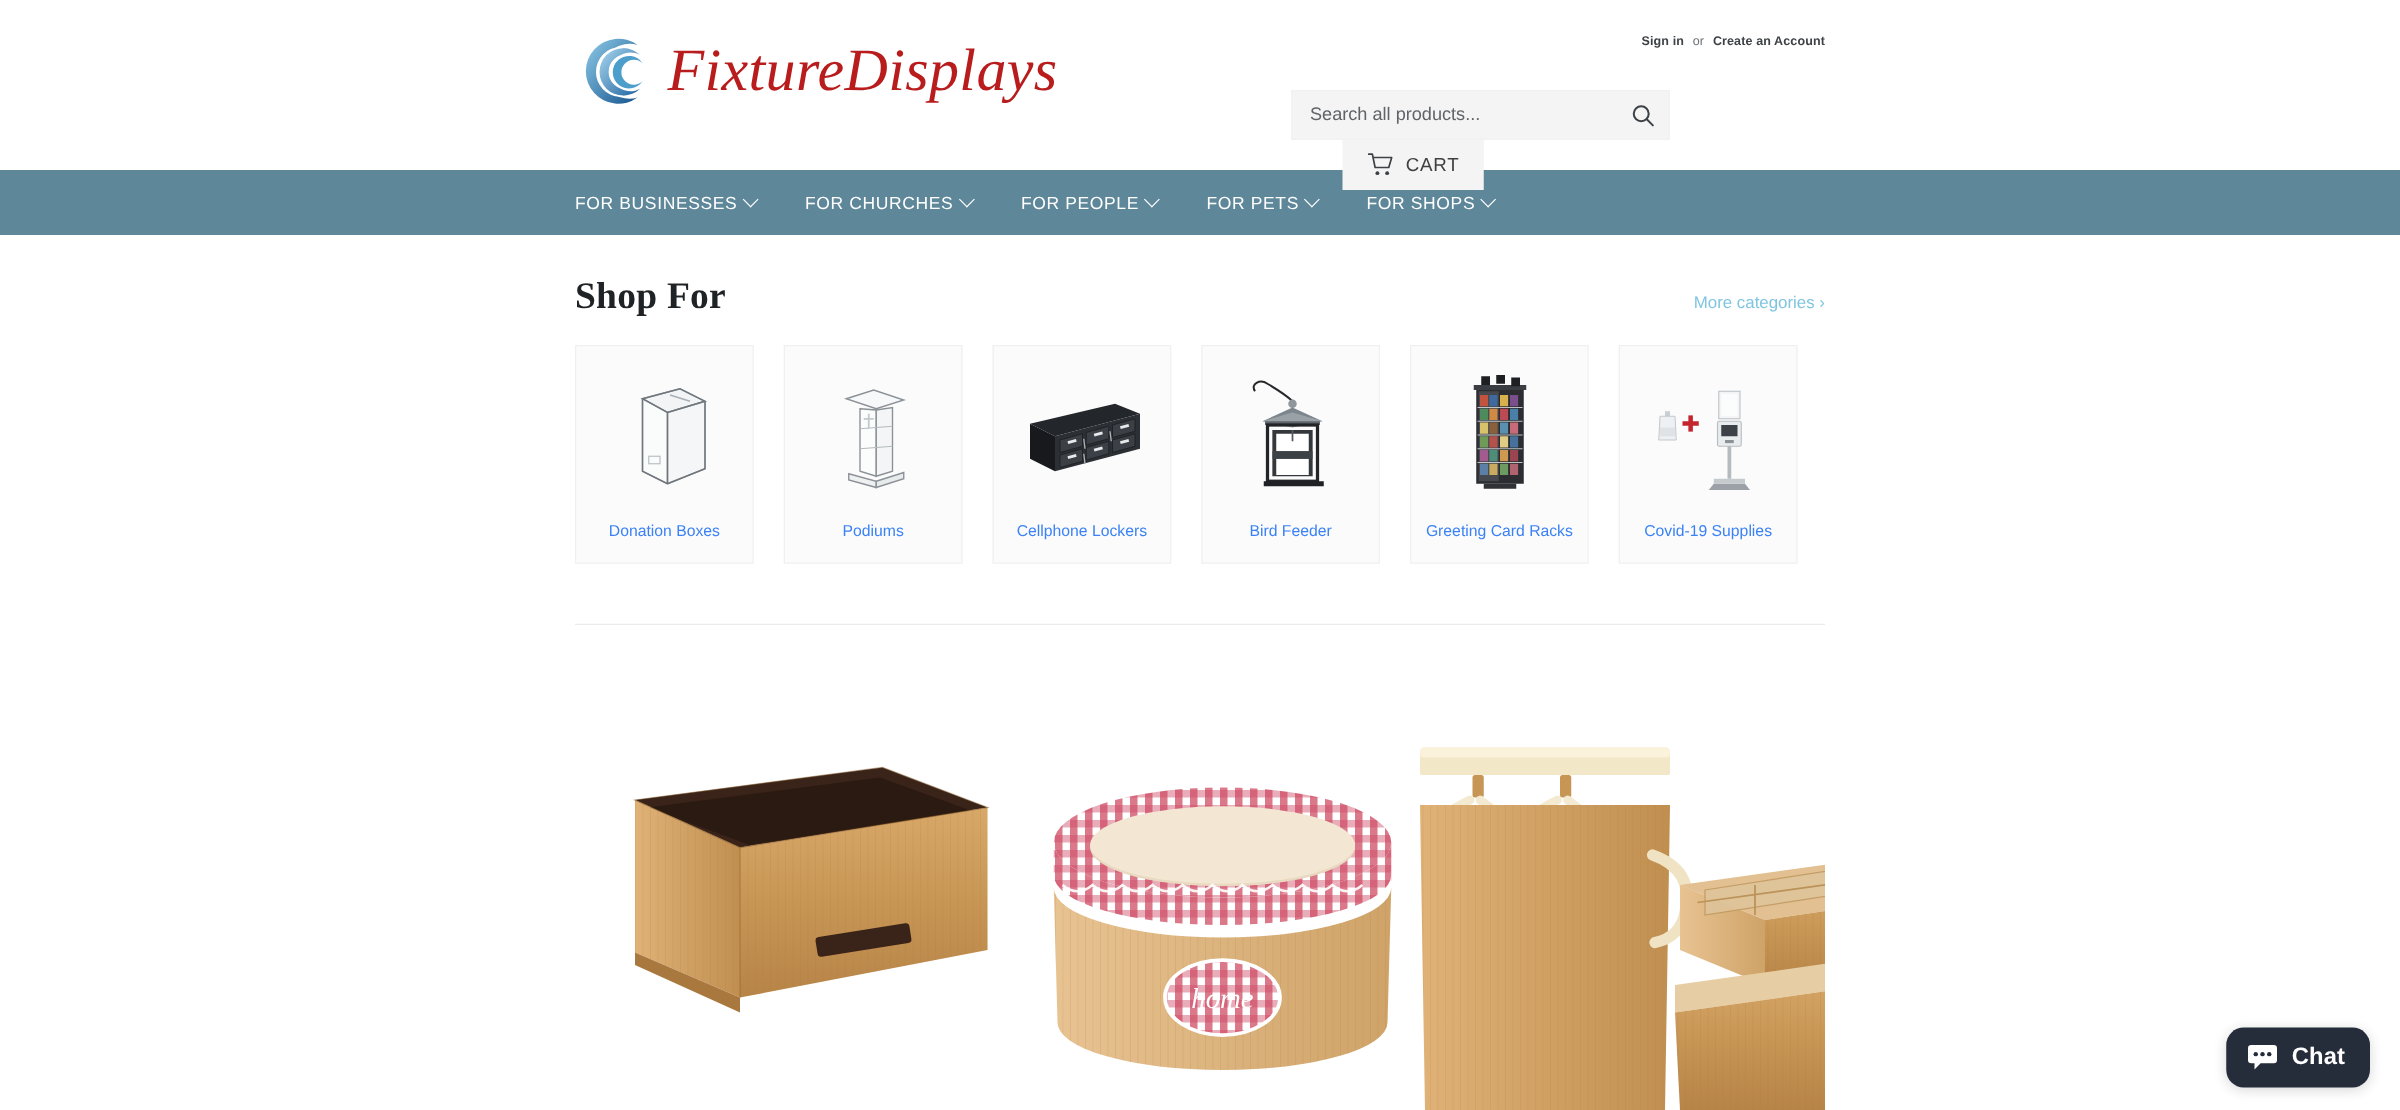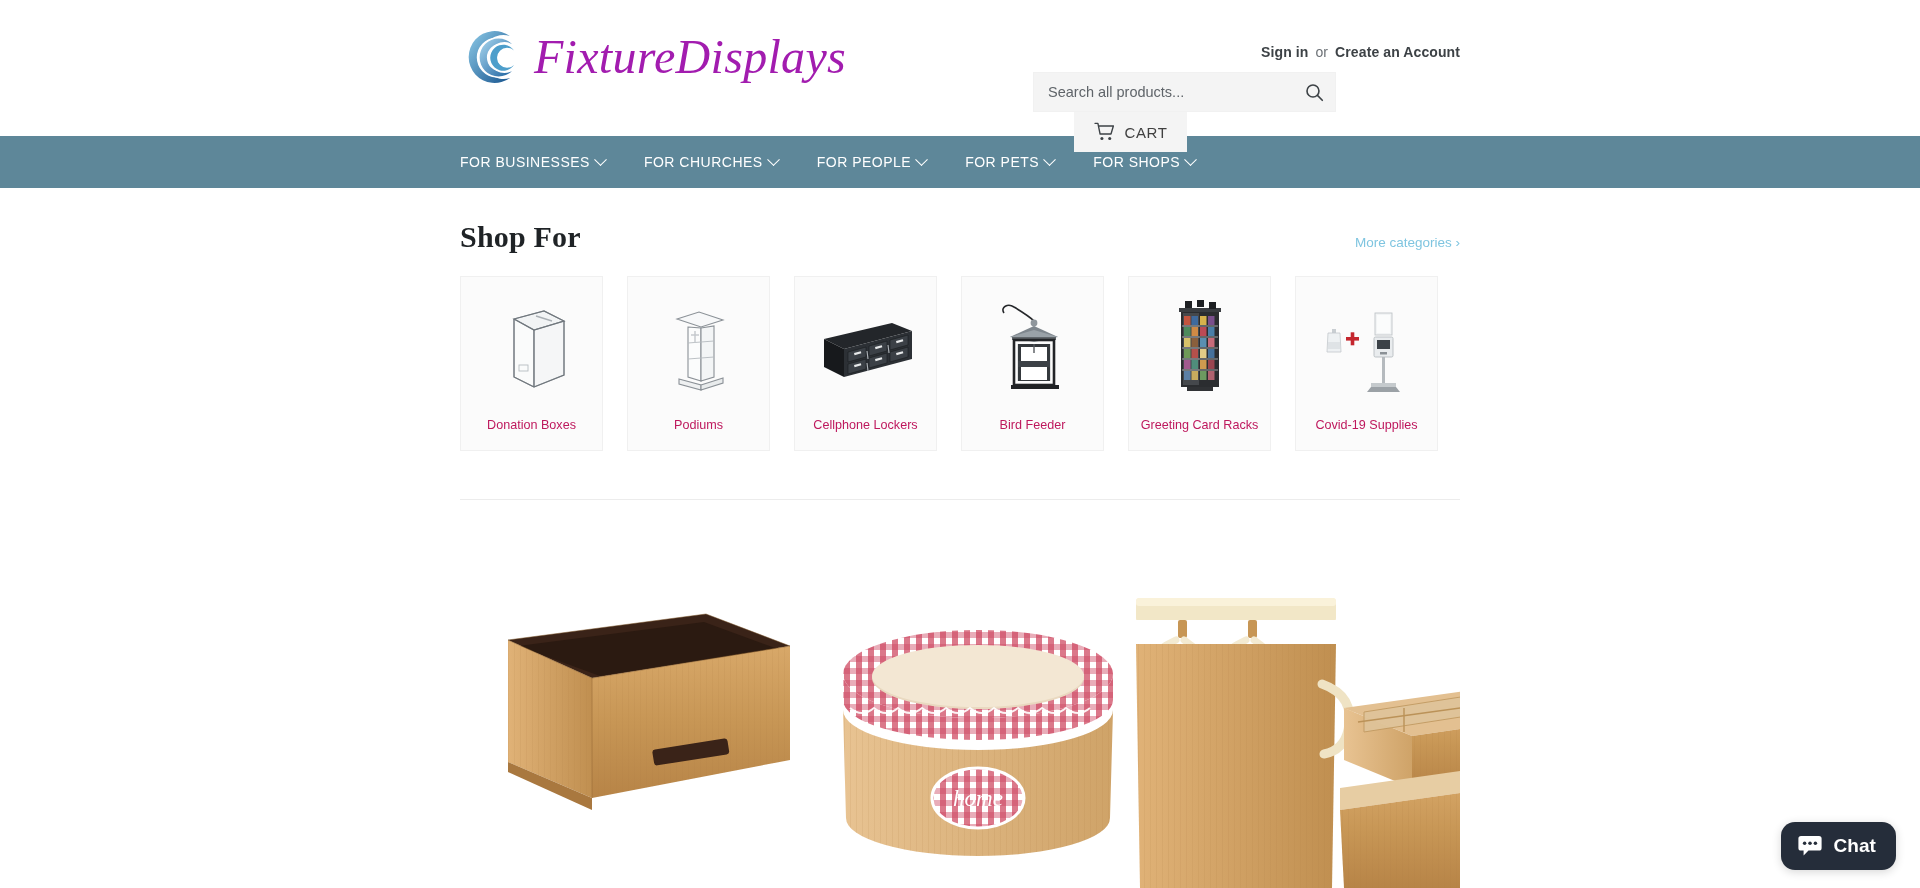--- a/index.html
+++ b/index.html
@@ -26,22 +26,22 @@
     position: relative;
     width: 1000px;
     margin: 0 auto;
     height: 136px;
   }
 
   
   .account-row {
     position: absolute;
     right: 0;
-    top: 44px;
-    font-size: 14px;
+    top: 28px;
+    font-size: 10px;
     color: #3d4246;
     letter-spacing: .1px;
     white-space: nowrap;
   }
   .account-link {
     color: #3d4246;
     font-weight: bold;
     text-decoration: none;
     cursor: pointer;
   }
@@ -60,21 +60,21 @@
     align-items: center;
     cursor: pointer;
     text-decoration: none;
   }
   .logo-mark { width: 64px; height: 62px; display: block; flex: none; }
   .logo-text {
     font-family: "Liberation Serif", "DejaVu Serif", serif;
     font-style: italic;
     font-size: 48px;
     line-height: 1;
-    color: #a21caf;
+    color: #b91c1c;
     margin-left: 8px;
     letter-spacing: .3px;
     white-space: nowrap;
   }
 
   
   .search-wrap {
     position: absolute;
     left: 573px;
     top: 72px;
@@ -225,21 +225,21 @@
     height: 104px;
     display: flex;
     align-items: center;
     justify-content: center;
     overflow: hidden;
   }
   .cat-thumb svg { display: block; }
   .cat-label {
     margin-top: auto;
     font-size: 12.6px;
-    color: #be185d;
+    color: #3b82f6;
     text-align: center;
     line-height: 1.25;
     padding: 0 4px 8px;
     white-space: nowrap;
   }
 
   .divider {
     margin-top: 48px;
     border: 0;
     border-top: 1px solid #ececec;

